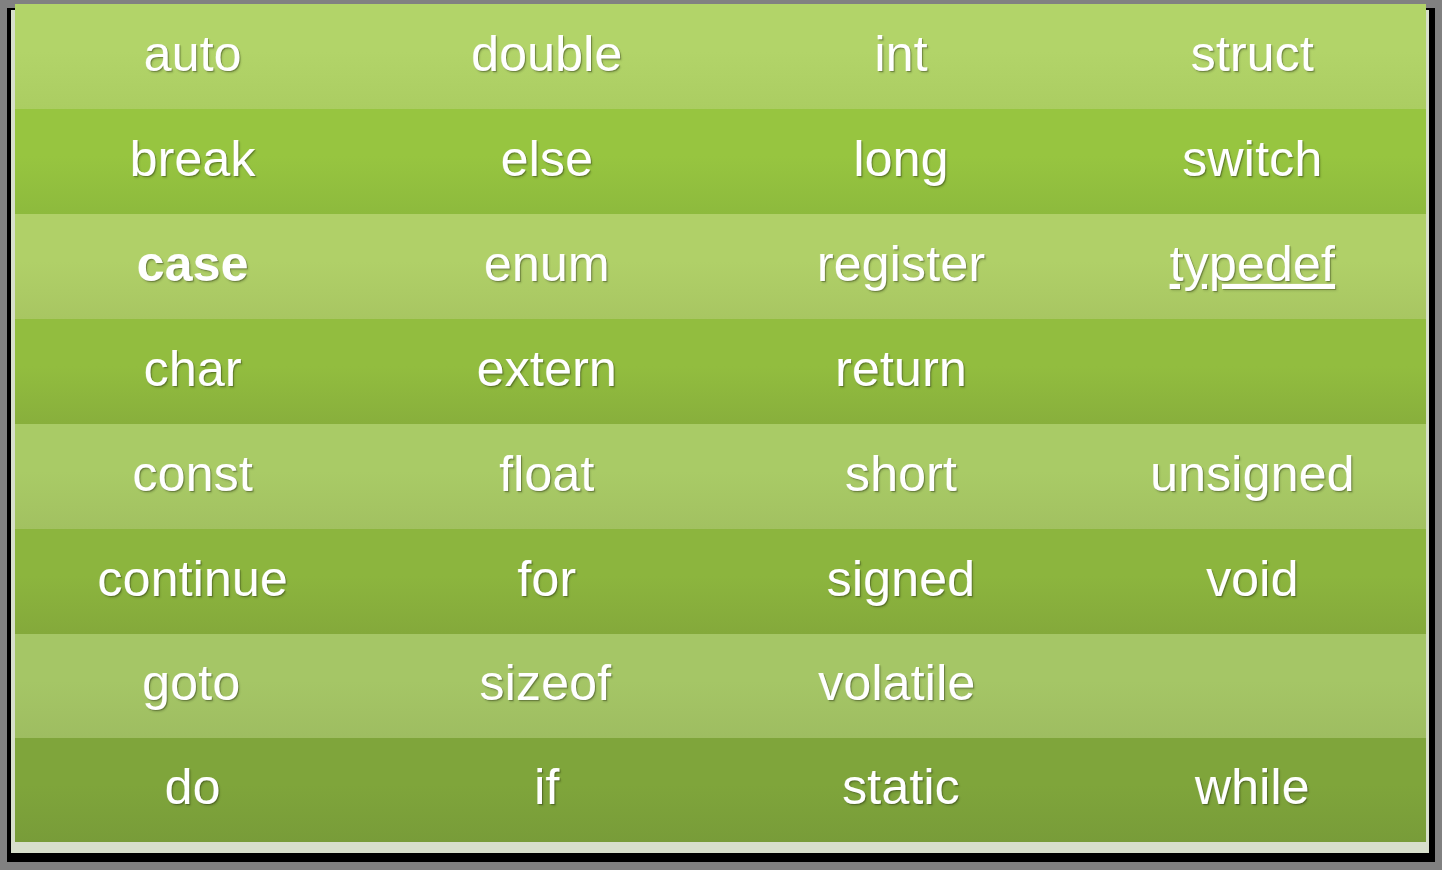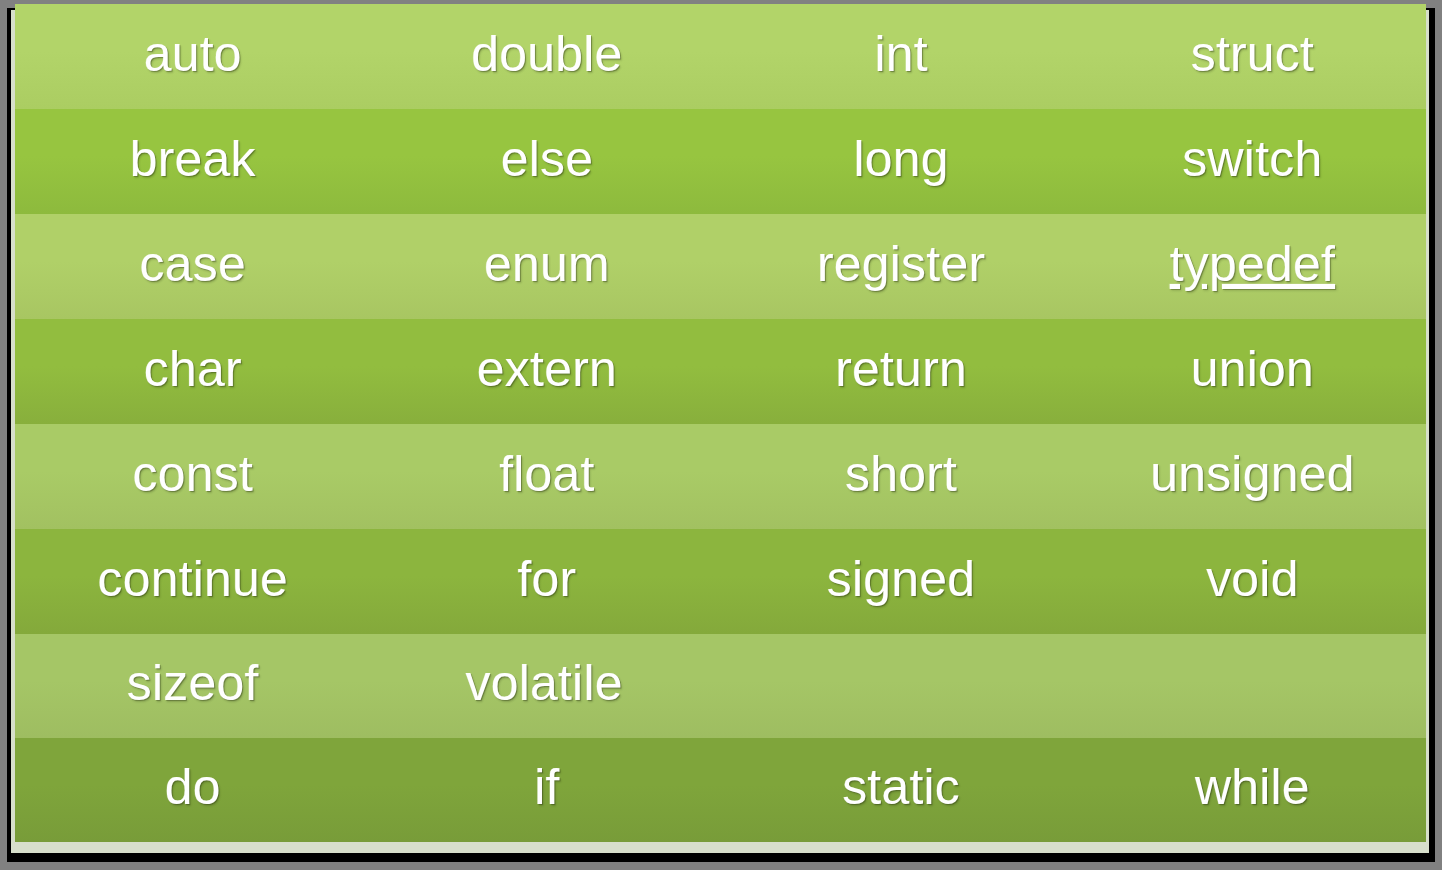--- a/index.html
+++ b/index.html
@@ -125,21 +125,21 @@
           <span>else</span>
         </div>
         <div class="keyword-cell col-2" style="width: 25.2%;">
           <span>long</span>
         </div>
         <div class="keyword-cell col-3" style="width: 24.6%;">
           <span>switch</span>
         </div>
       </div>
       <div class="keyword-row" style="height: 105px; background: linear-gradient(rgb(176, 208, 104) 0%, rgb(176, 208, 104) 45%, rgb(168, 198, 98) 100%);">
-        <div class="keyword-cell col-0" style="width: 25.2%;">
+        <div class="keyword-cell col-0" style="width: 25.2%; font-weight: bold;">
           <span>case</span>
         </div>
         <div class="keyword-cell col-1" style="width: 25%;">
           <span>enum</span>
         </div>
         <div class="keyword-cell col-2" style="width: 25.2%;">
           <span>register</span>
         </div>
         <div class="keyword-cell col-3" style="width: 24.6%; text-decoration: underline;">
           <span>typedef</span>
@@ -148,23 +148,20 @@
       <div class="keyword-row" style="height: 105px; background: linear-gradient(rgb(146, 189, 63) 0%, rgb(146, 189, 63) 45%, rgb(136, 175, 60) 100%);">
         <div class="keyword-cell col-0" style="width: 25.2%;">
           <span>char</span>
         </div>
         <div class="keyword-cell col-1" style="width: 25%;">
           <span>extern</span>
         </div>
         <div class="keyword-cell col-2" style="width: 25.2%;">
           <span>return</span>
         </div>
-        <div class="keyword-cell col-3" style="width: 24.6%;">
-          <span>union</span>
-        </div>
       </div>
       <div class="keyword-row" style="height: 105px; background: linear-gradient(rgb(169, 203, 102) 0%, rgb(169, 203, 102) 45%, rgb(162, 193, 97) 100%);">
         <div class="keyword-cell col-0" style="width: 25.2%;">
           <span>const</span>
         </div>
         <div class="keyword-cell col-1" style="width: 25%;">
           <span>float</span>
         </div>
         <div class="keyword-cell col-2" style="width: 25.2%;">
           <span>short</span>
@@ -181,20 +178,23 @@
           <span>for</span>
         </div>
         <div class="keyword-cell col-2" style="width: 25.2%;">
           <span>signed</span>
         </div>
         <div class="keyword-cell col-3" style="width: 24.6%;">
           <span>void</span>
         </div>
       </div>
       <div class="keyword-row" style="height: 104px; background: linear-gradient(rgb(165, 198, 102) 0%, rgb(165, 198, 102) 45%, rgb(158, 189, 97) 100%);">
+        <div class="keyword-cell col-1" style="width: 25%;">
+          <span>goto</span>
+        </div>
         <div class="keyword-cell col-2" style="width: 25.2%;">
           <span>sizeof</span>
         </div>
         <div class="keyword-cell col-3" style="width: 24.6%; align-items: center;">
           <span>volatile</span>
         </div>
       </div>
       <div class="keyword-row" style="height: 104px; background: linear-gradient(rgb(127, 165, 59) 0%, rgb(127, 165, 59) 45%, rgb(120, 156, 57) 100%);">
         <div class="keyword-cell col-0" style="width: 25.2%;">
           <span>do</span>

